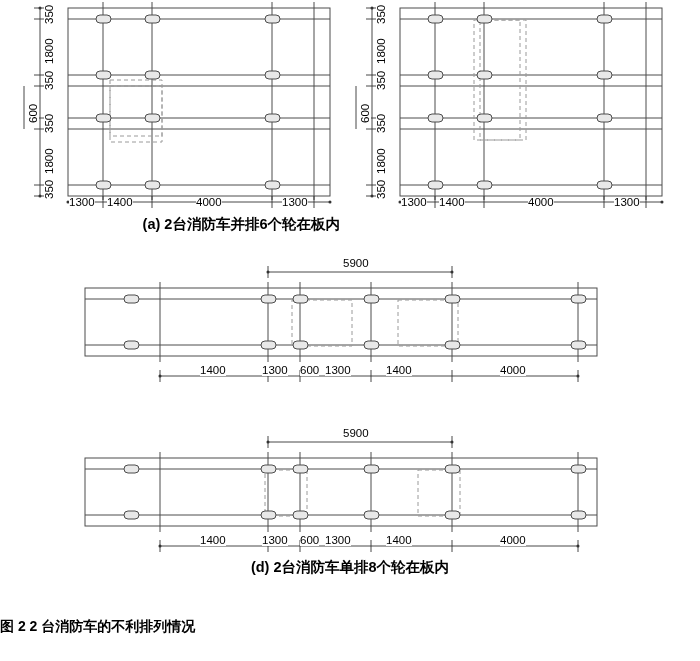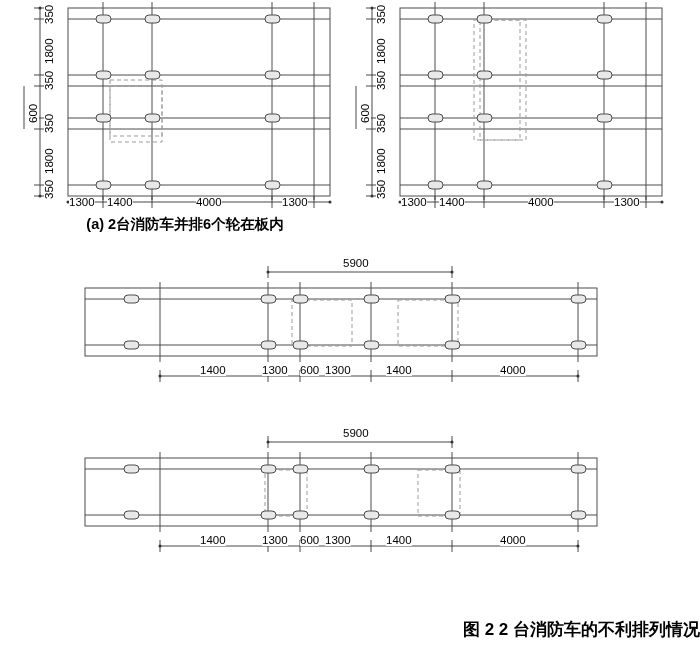--- a/index.html
+++ b/index.html
@@ -16,22 +16,22 @@
     position:absolute;
     font-size:14.5px;
     font-weight:bold;
     text-align:center;
     white-space:nowrap;
     letter-spacing:0px;
   }
   .figcap{
     position:absolute;
     left:0;width:700px;
-    text-align:right;
-    font-size:17px;
+    text-align:left;
+    font-size:14px;
     font-weight:bold;
     white-space:nowrap;
   }
   .dimlbl{
     position:absolute;
     font-size:11.5px;
     font-family:"Liberation Sans", sans-serif;
     white-space:nowrap;
     background:#fff;
     line-height:11px;
@@ -259,21 +259,21 @@
   <div class="dimlbl" style="left:282px;top:197px;">1300</div>
 
   <div class="vlbl" style="left:44px;top:24px;transform:rotate(-90deg);">350</div>
   <div class="vlbl" style="left:44px;top:64px;transform:rotate(-90deg);">1800</div>
   <div class="vlbl" style="left:44px;top:90px;transform:rotate(-90deg);">350</div>
   <div class="vlbl" style="left:28px;top:123px;transform:rotate(-90deg);">600</div>
   <div class="vlbl" style="left:44px;top:133px;transform:rotate(-90deg);">350</div>
   <div class="vlbl" style="left:44px;top:174px;transform:rotate(-90deg);">1800</div>
   <div class="vlbl" style="left:44px;top:199px;transform:rotate(-90deg);">350</div>
 
-  <div class="cap" style="left:30px;top:215px;width:310px;">(a) 2台消防车并排6个轮在板内</div>
+  <div class="cap" style="left:30px;top:215px;width:310px;text-align:right;">(a) 2台消防车并排6个轮在板内</div>
 
   <div class="dimlbl" style="left:401px;top:197px;">1300</div>
   <div class="dimlbl" style="left:439px;top:197px;">1400</div>
   <div class="dimlbl" style="left:528px;top:197px;">4000</div>
   <div class="dimlbl" style="left:614px;top:197px;">1300</div>
 
   <div class="vlbl" style="left:376px;top:24px;transform:rotate(-90deg);">350</div>
   <div class="vlbl" style="left:376px;top:64px;transform:rotate(-90deg);">1800</div>
   <div class="vlbl" style="left:376px;top:90px;transform:rotate(-90deg);">350</div>
   <div class="vlbl" style="left:360px;top:123px;transform:rotate(-90deg);">600</div>
@@ -292,16 +292,17 @@
 
 
   <div class="dimlbl" style="left:343px;top:428px;">5900</div>
   <div class="dimlbl" style="left:200px;top:535px;">1400</div>
   <div class="dimlbl" style="left:262px;top:535px;">1300</div>
   <div class="dimlbl" style="left:300px;top:535px;">600</div>
   <div class="dimlbl" style="left:325px;top:535px;">1300</div>
   <div class="dimlbl" style="left:386px;top:535px;">1400</div>
   <div class="dimlbl" style="left:500px;top:535px;">4000</div>
 
+  <div class="cap" style="left:170px;top:558px;width:360px;">(d) 2台消防车单排8个轮在板内</div>
 
   <div class="figcap" style="top:618px;">图 2    2 台消防车的不利排列情况</div>
 
 </div>
 
 </body></html>

